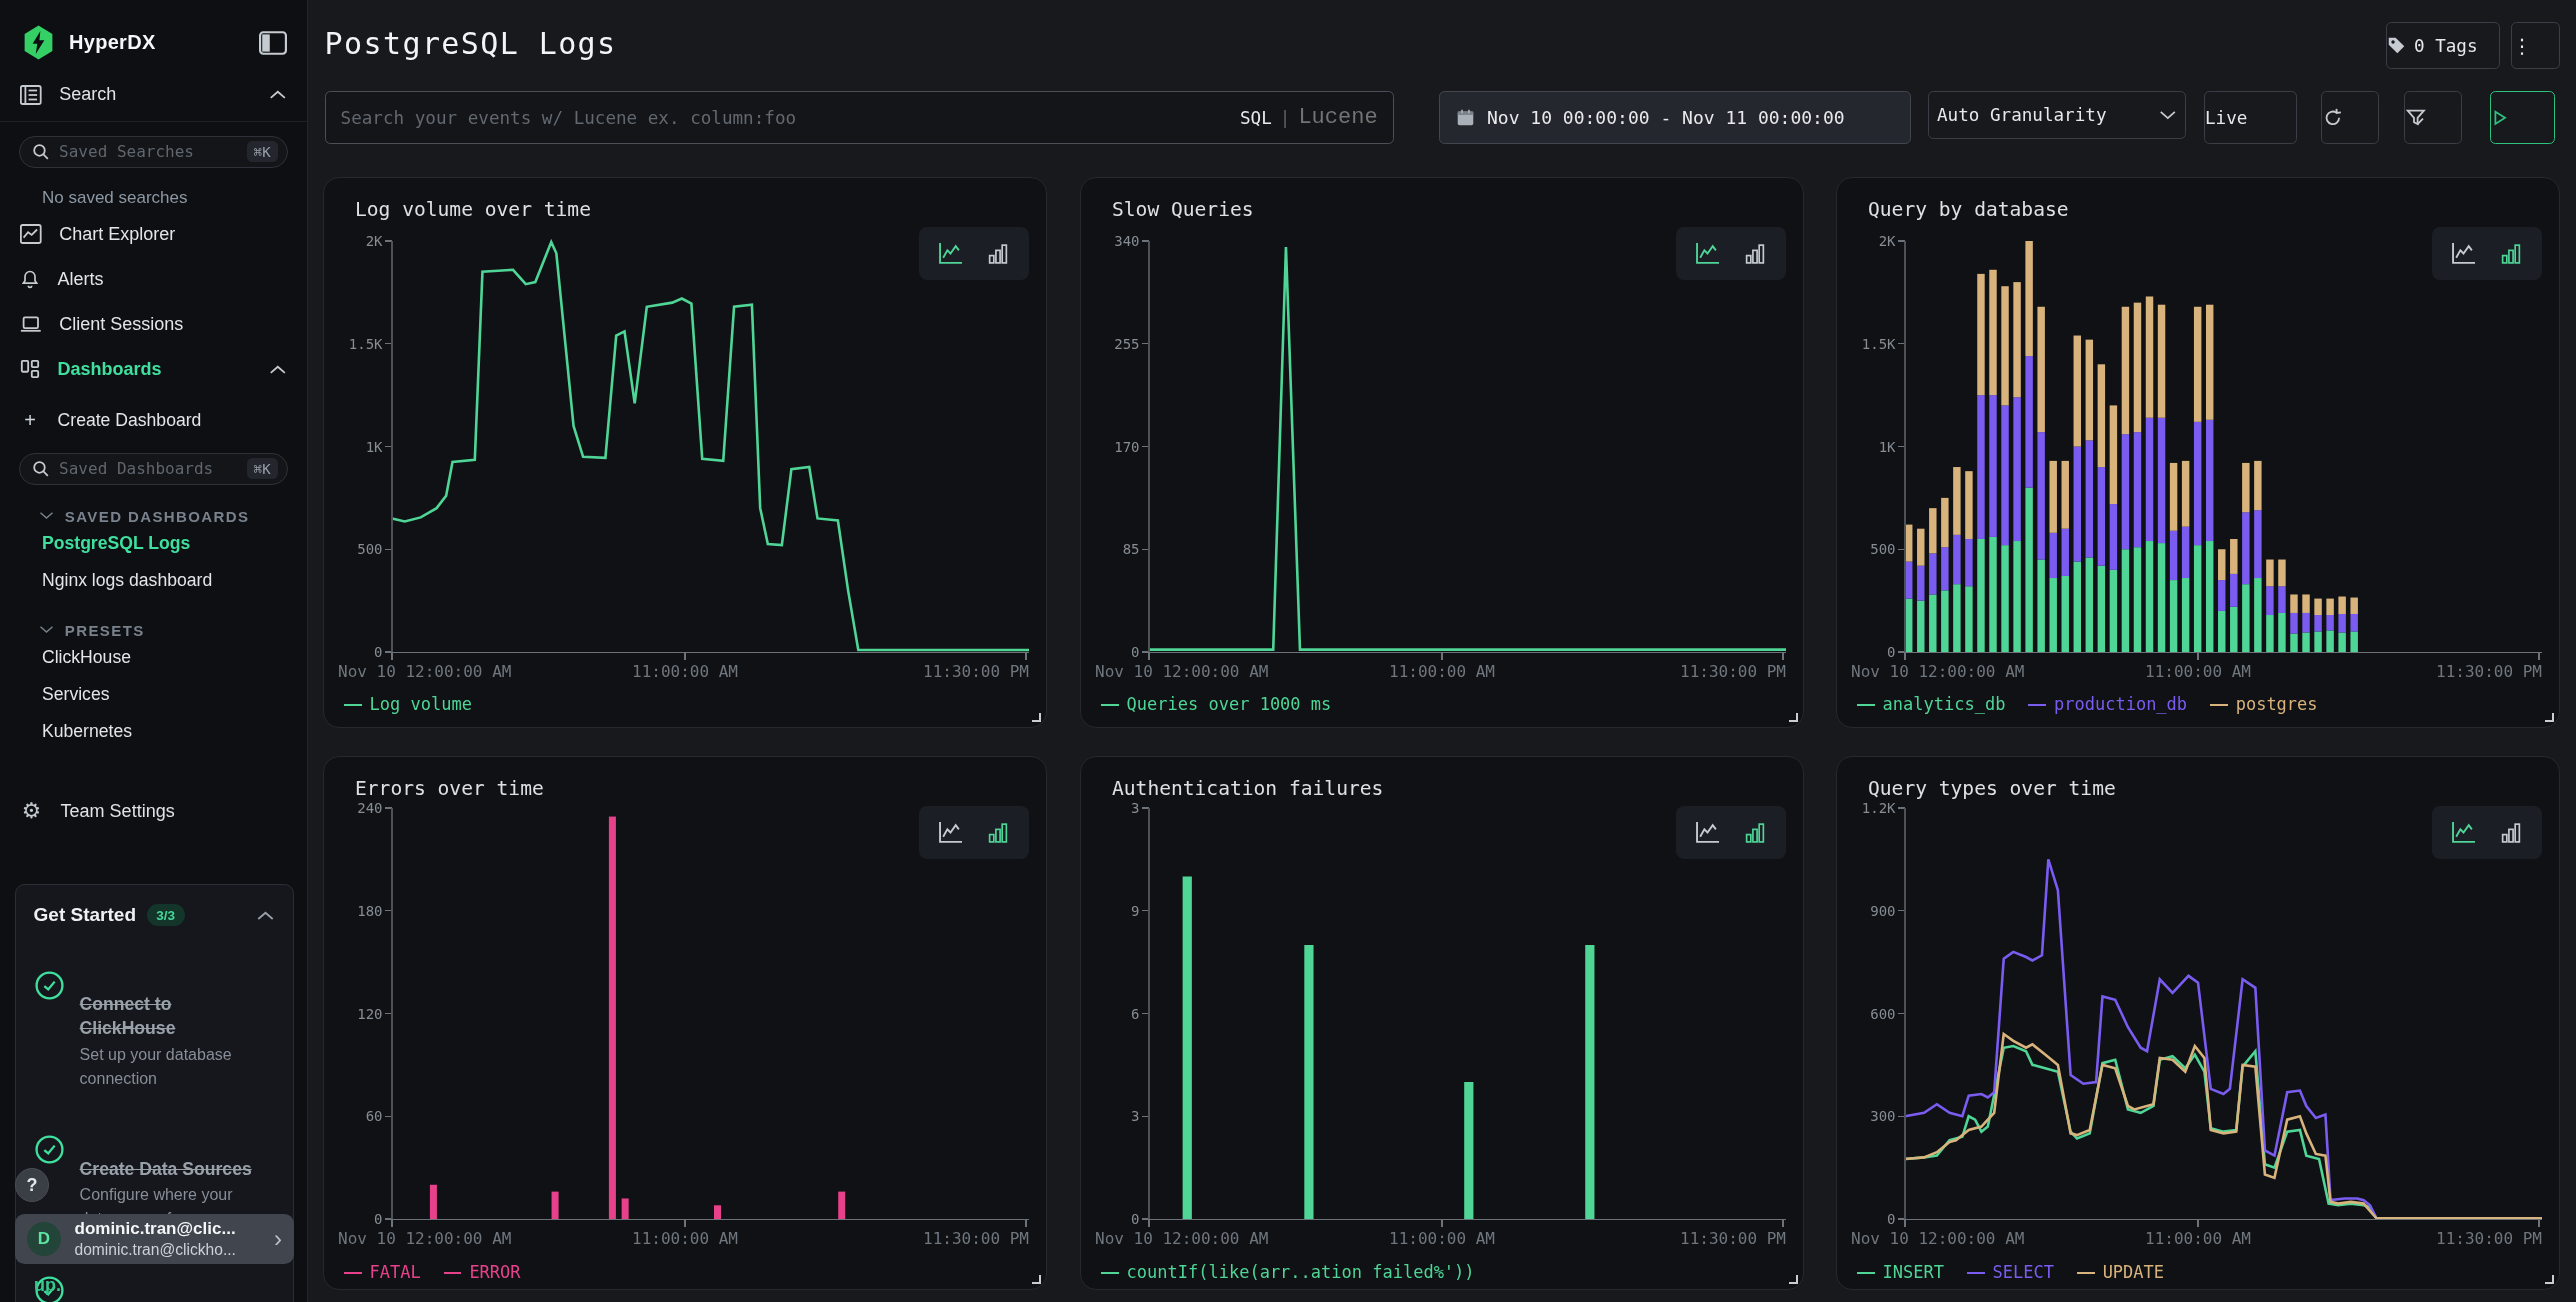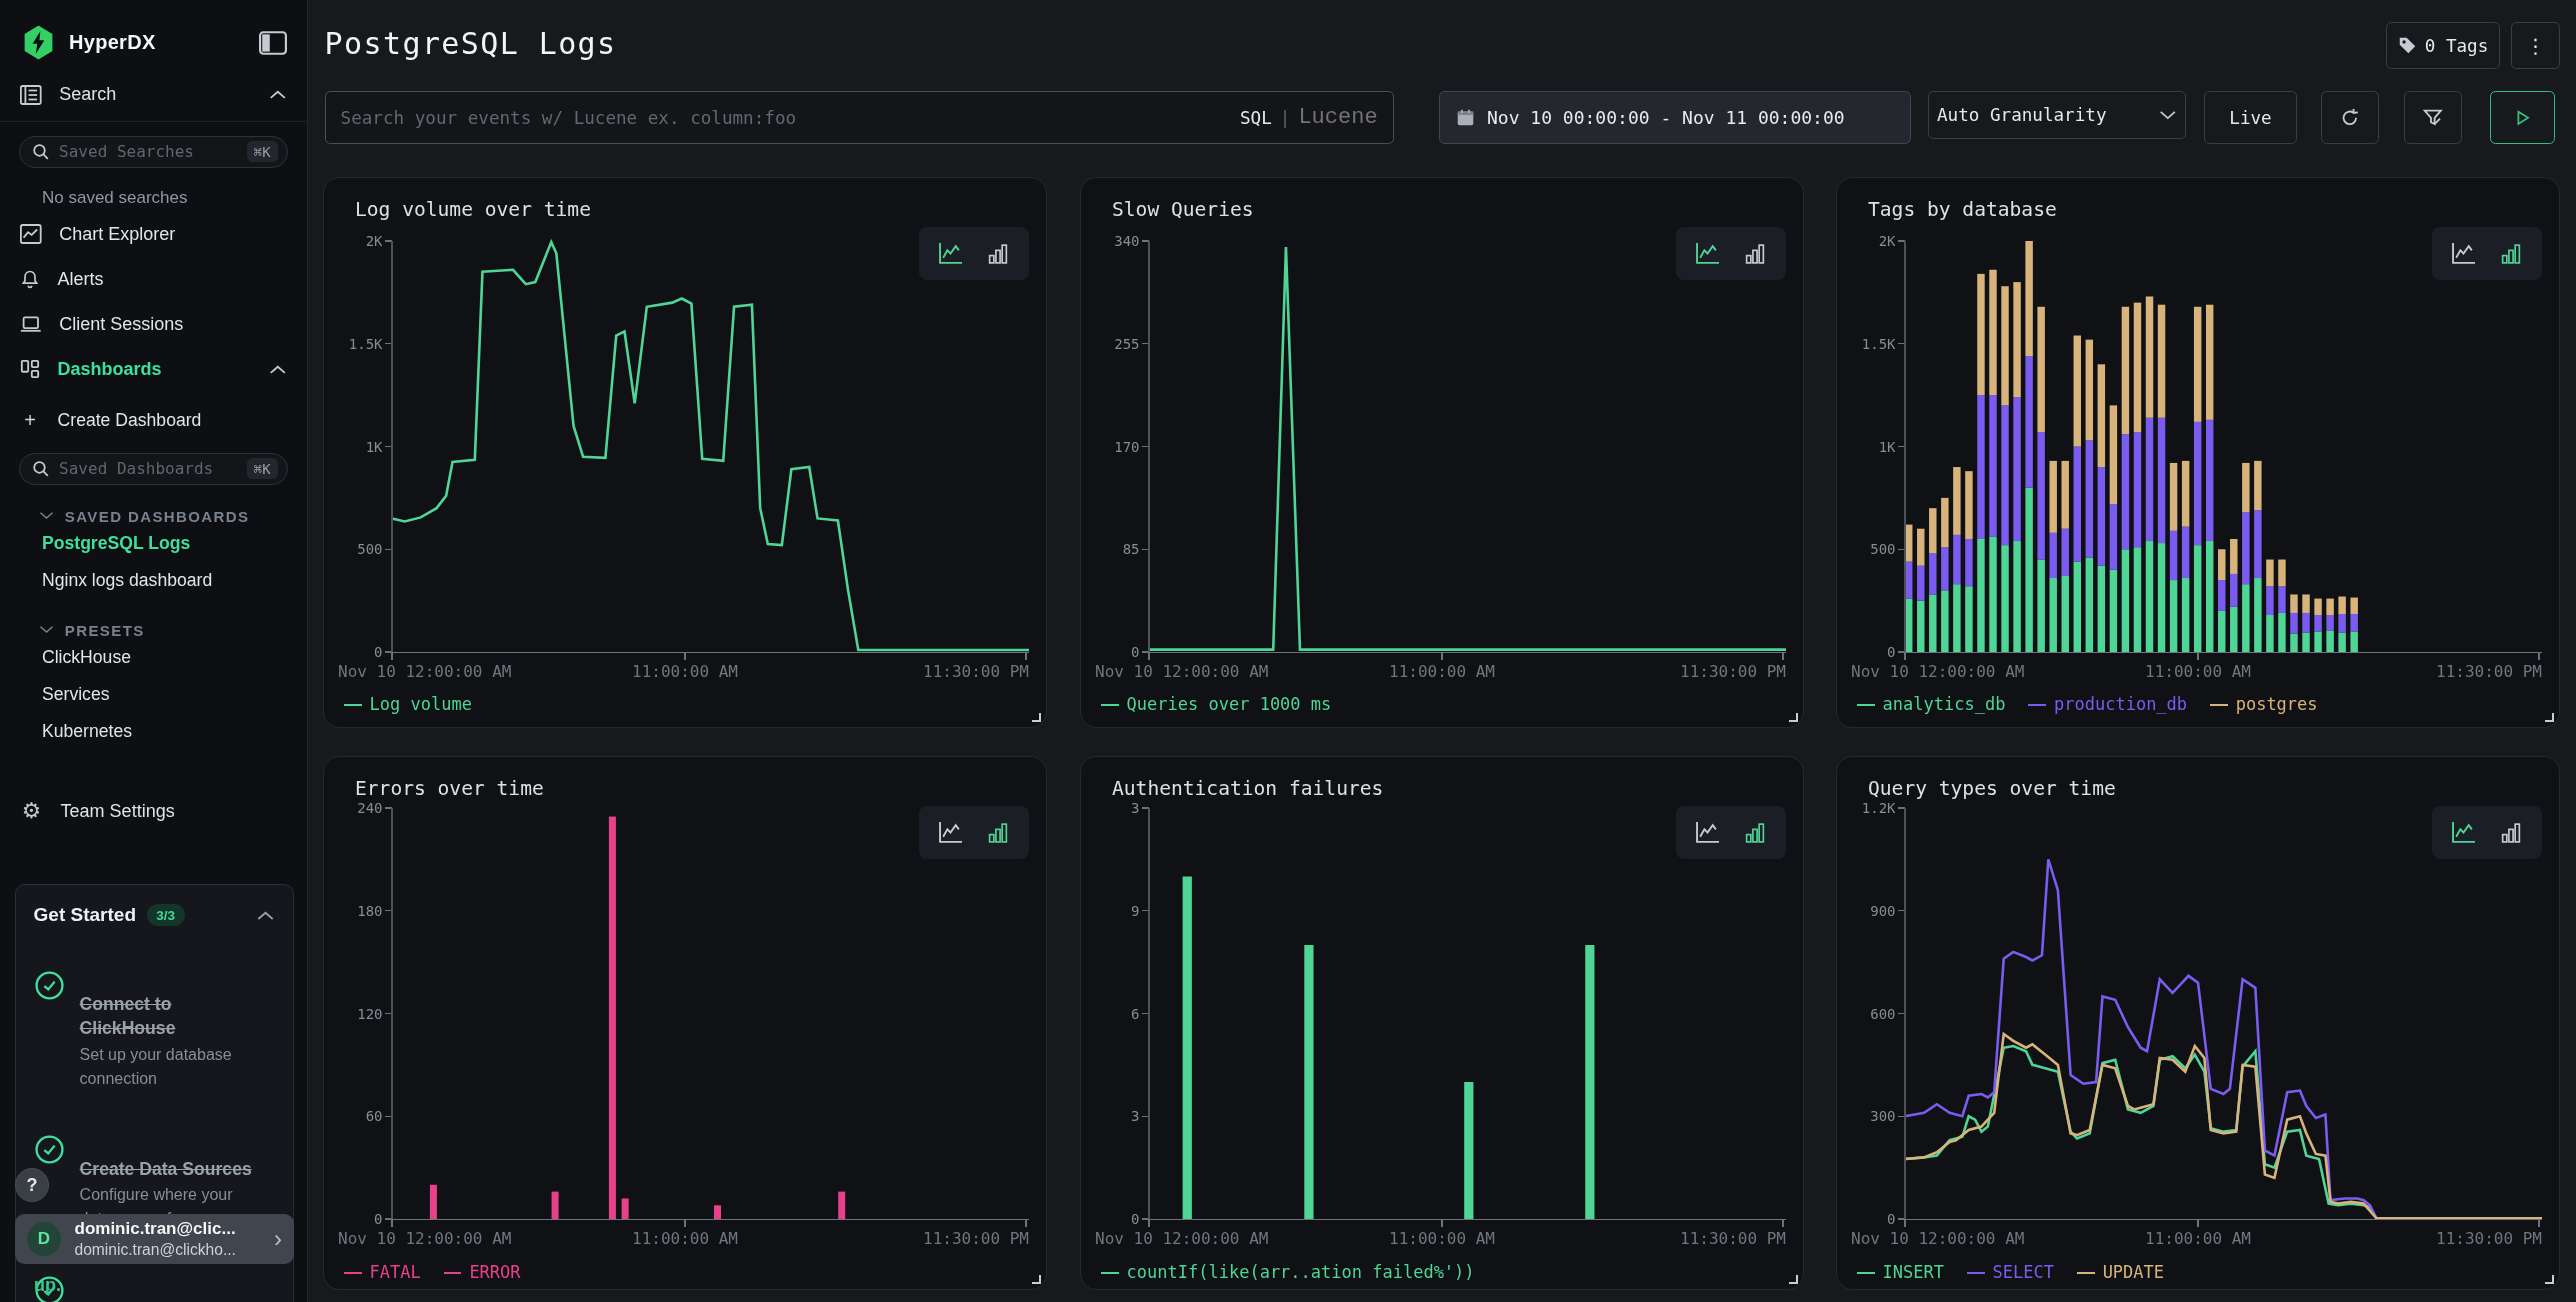--- a/index.html
+++ b/index.html
@@ -48,21 +48,21 @@
   .user-chip { position:absolute; left:15px; top:1214px; width:279px; height:50px; background:#41454d; border-radius:9.5px; display:flex; align-items:center; padding:0 12px; z-index:8; cursor:pointer; }
   .avatar { width:34px; height:34px; border-radius:50%; background:#234439; color:#5fe3a1; font-weight:bold; font-size:17px; display:flex; align-items:center; justify-content:center; }
   .user-lines { margin-left:13.5px; flex:1; overflow:hidden; }
   .user-name { font-size:17px; font-weight:bold; color:#f4f6f8; line-height:21.6px; white-space:nowrap; }
   .user-mail { font-size:15.6px; color:#ccd2d8; line-height:20px; white-space:nowrap; }
   .chip-chev { color:#b9bfc6; font-size:24px; }
 
   
   .main { position:absolute; left:309px; top:0; right:0; bottom:0; background:#17191d; }
   .page-title { position:absolute; left:15.6px; top:26px; font-size:30px; color:#f2f4f6; letter-spacing:1.4px; font-family:"DejaVu Sans Mono",monospace; }
-  .btn { border:0.7px solid #3a3f47; border-radius:5.4px; background:transparent; color:#e6e9ec; font-family:"DejaVu Sans Mono",monospace; font-size:17.6px; display:flex; align-items:center; justify-content:center; cursor:pointer; }
+  .btn { border:0.7px solid #3a3f47; border-radius:5.4px; background:transparent; color:#e6e9ec; font-family:"DejaVu Sans Mono",monospace; font-size:17.6px; display:flex; align-items:center; cursor:pointer; }
   .tags-btn { position:absolute; left:2077px; top:22px; width:114px; height:47px; gap:8px; }
   .kebab-btn { position:absolute; left:2202px; top:22px; width:49px; height:47px; font-size:20px; }
   .search-input { position:absolute; left:15.6px; top:91px; width:1069px; height:53px; background:#131519; border:0.7px solid #4a4f58; border-radius:5.4px; display:flex; align-items:center; padding:0 15px; }
   .search-ph { font-family:"DejaVu Sans Mono",monospace; font-size:17.6px; color:#62686f; flex:1; }
   .lang-sql { font-family:"DejaVu Sans Mono",monospace; font-size:17.6px; color:#e8ebee; }
   .lang-div { font-family:"DejaVu Sans Mono",monospace; font-size:17.6px; color:#5c6269; margin:0 8px; }
   .lang-lucene { font-family:Liberation Mono, monospace; font-size:22px; color:#737373; }
   .date-btn { position:absolute; left:1130px; top:91px; width:472px; height:53px; background:#24272d; border:0.7px solid #42464e; border-radius:5.4px; justify-content:flex-start; padding:0 16px; gap:12px; color:#e8eaed; font-size:18px; }
   .gran-btn { position:absolute; left:1619px; top:91px; width:258px; height:48px; justify-content:space-between; padding:0 8px; }
   .live-btn { position:absolute; left:1895px; top:91px; width:93px; height:53px; }
@@ -394,21 +394,21 @@
           <div class="xlabels">
             <span class="xl" style="left: -54px;">Nov 10 12:00:00 AM</span>
             <span class="xl" style="left: 46%; transform: translateX(-50%);">11:00:00 AM</span>
             <span class="xl" style="right: 0px;">11:30:00 PM</span>
           </div>
         </div>
         <div class="legend"><span class="legend-item" style="color: rgb(79, 213, 150);"><span class="legend-dash" style="background:#4fd596"></span><span>Queries over 1000 ms</span></span></div>
         <div class="resize-h"></div>
       </div>
       <div class="chart-card row1" style="left: 1527px; top: 177px; width: 724px; height: 551px;">
-        <div class="chart-title">Tags by database</div>
+        <div class="chart-title">Query by database</div>
         <div class="toggle">
           <span class="tbtn">
             <svg width="27" height="23" viewBox="0 0 24 22">
               <path d="M2 1 v19 h21" stroke="#c6cbd1" fill="none" stroke-width="1.8"></path>
               <polyline points="5,15 9,8 12,11 17,4 20,8" stroke="#c6cbd1" fill="none" stroke-width="1.8"></polyline>
             </svg>
           </span>
           <span class="tbtn">
             <svg width="24" height="23" viewBox="0 0 22 22">
               <rect x="3" y="13" width="4" height="7" stroke="#4fd596" fill="none" stroke-width="1.6"></rect>

